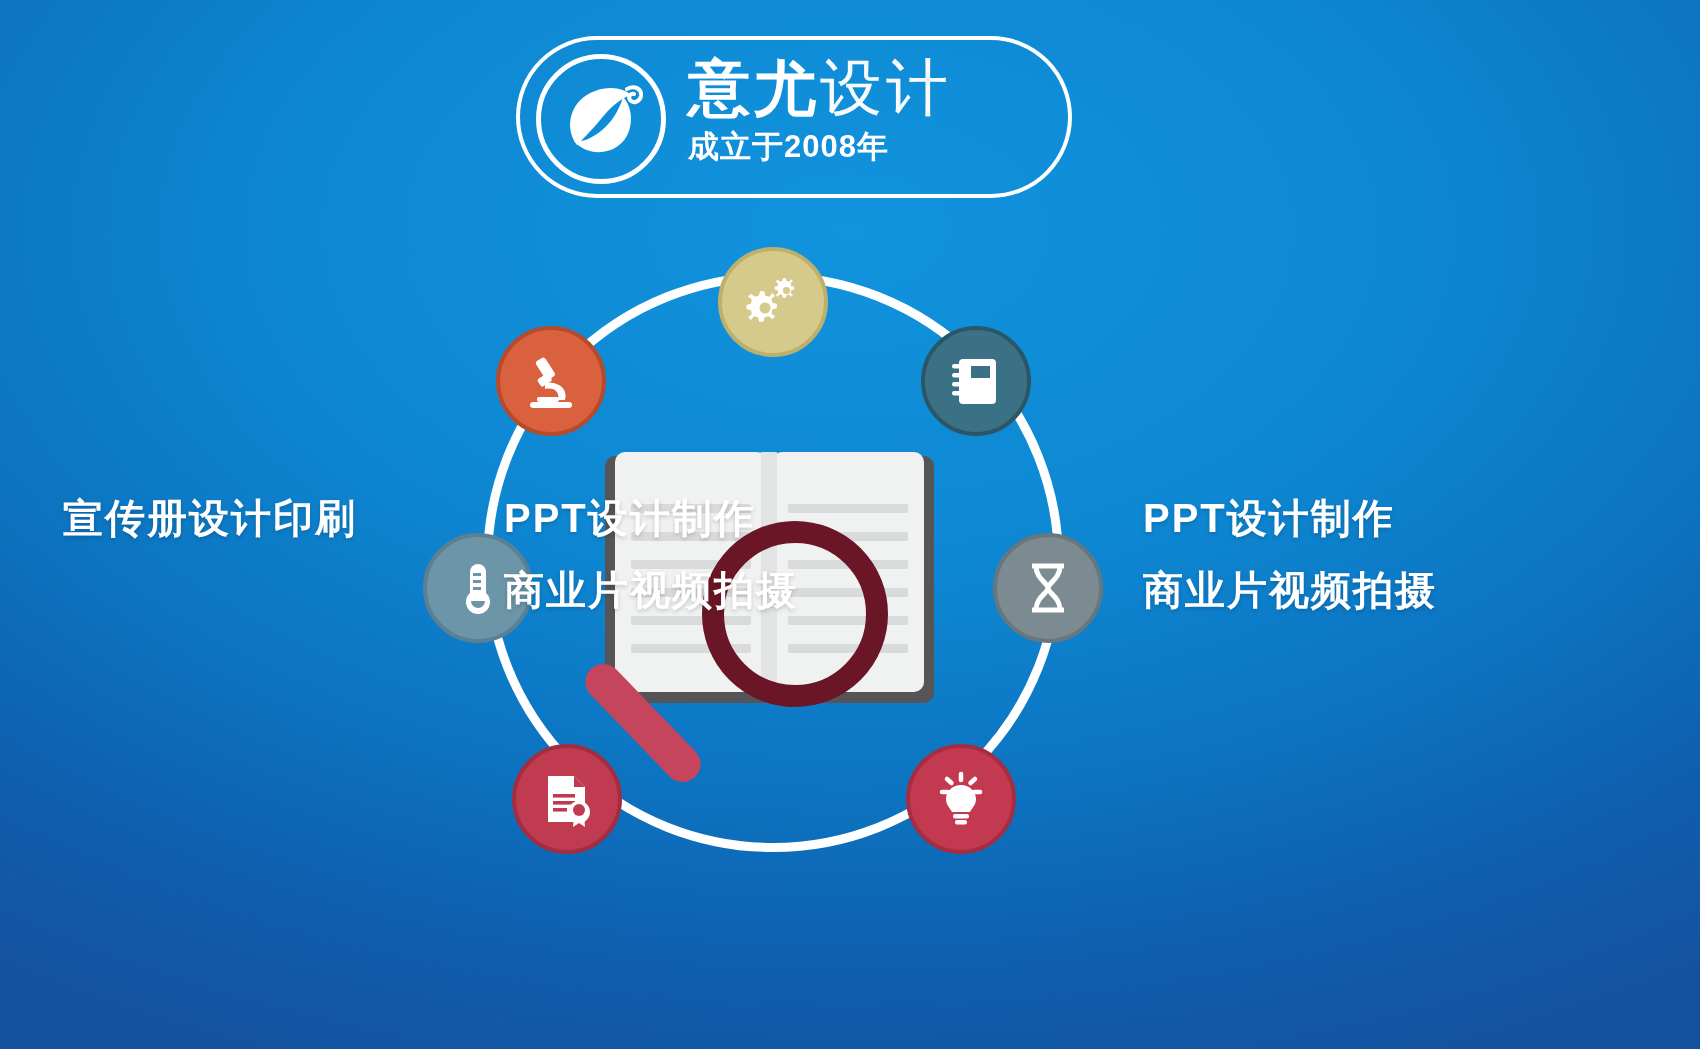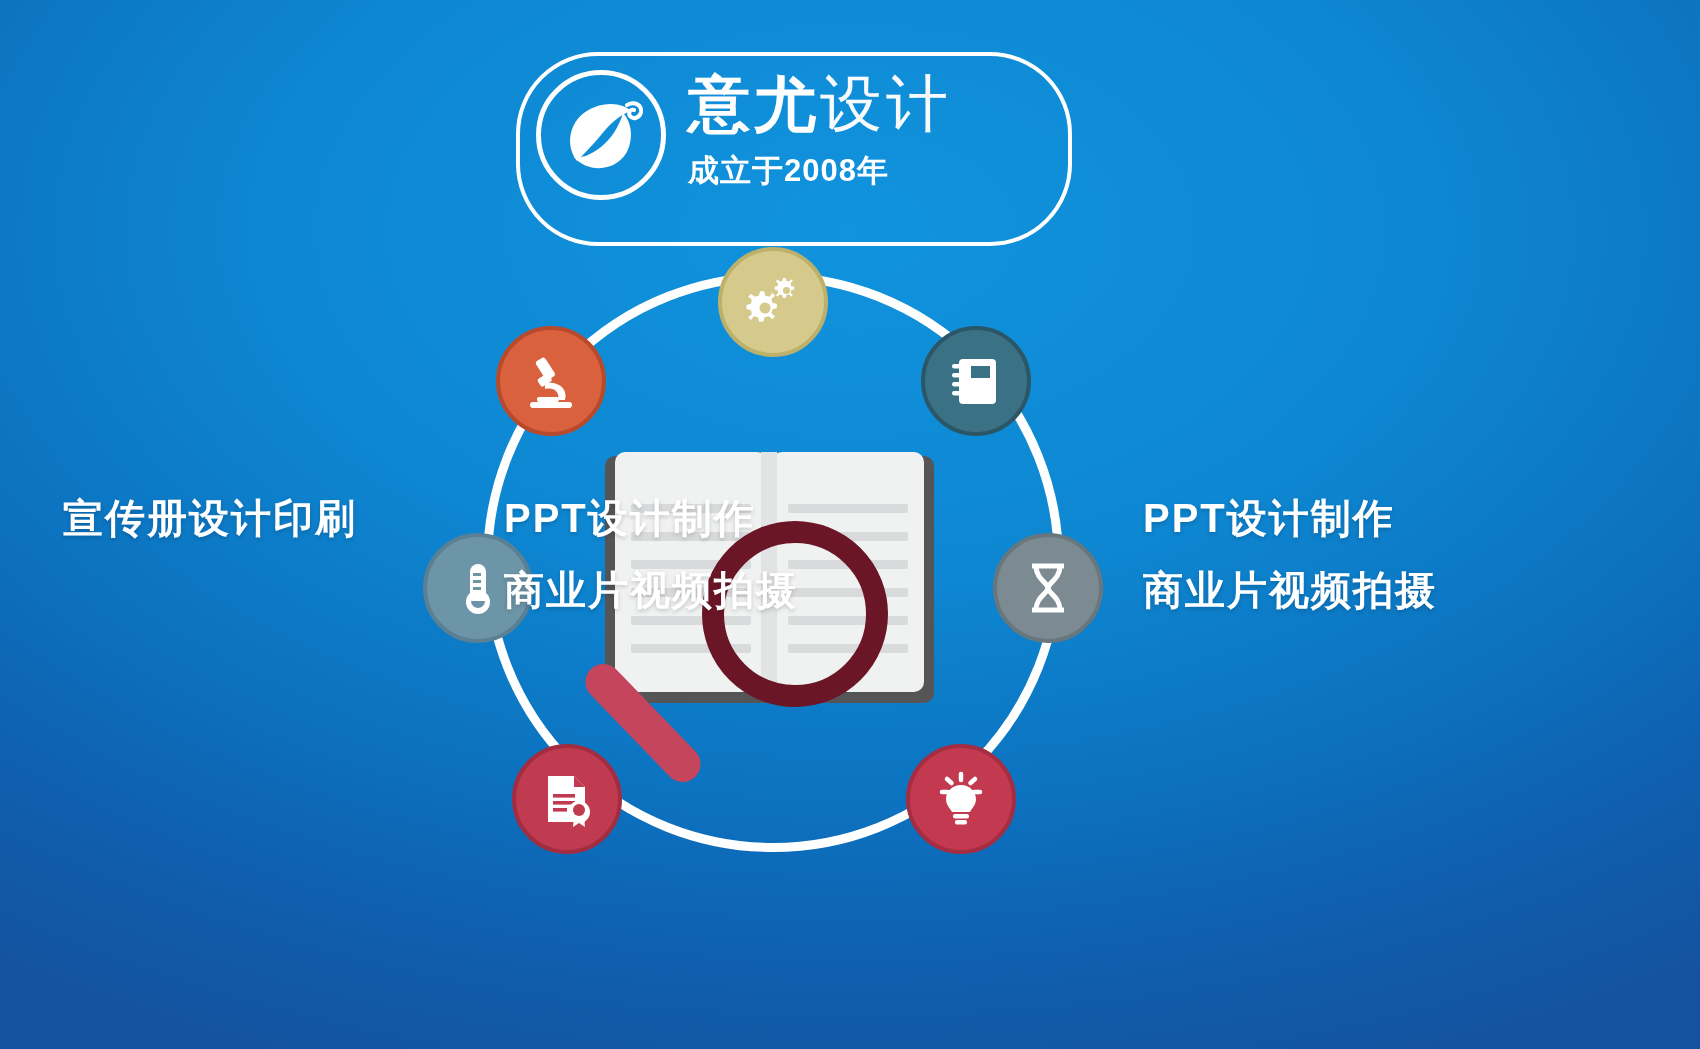--- a/index.html
+++ b/index.html
@@ -11,21 +11,21 @@
   }
   .stage{
     position:relative;
     width:1700px; height:1049px;
     background:
       radial-gradient(ellipse 1500px 900px at 50% 22%, #1193dd 0%, #0e87d2 38%, #0c74c1 62%, #0f5fae 82%, #14529f 100%);
     overflow:hidden;
   }
   
   .logo-wrap{
-    position:absolute; left:516px; top:52px; width:556px; height:194px;
+    position:absolute; left:516px; top:36px; width:556px; height:162px;
     border:4px solid #ffffff; border-radius:82px;
     box-sizing:border-box;
   }
   .logo-mark{
     position:absolute; left:16px; top:14px; width:130px; height:130px;
     border:5px solid #ffffff; border-radius:50%;
     box-sizing:border-box;
   }
   .logo-mark svg{ position:absolute; left:0; top:0; }
   .logo-text{
@@ -33,21 +33,21 @@
     color:#ffffff;
   }
   .logo-title{
     font-size:62px; line-height:76px; letter-spacing:4px;
     font-weight:400; white-space:nowrap;
   }
   .logo-title .bold{ font-weight:700; }
   .logo-title .thin{ font-weight:300; opacity:.97; }
   .logo-sub{
     font-size:31px; line-height:38px; font-weight:700; letter-spacing:1px;
-    white-space:nowrap; margin-top:10px;
+    white-space:nowrap; margin-top:2px;
   }
 
   
   .ring{
     position:absolute; left:483px; top:272px; width:580px; height:580px;
     border:9px solid #ffffff; border-radius:50%;
     box-sizing:border-box;
   }
 
   

